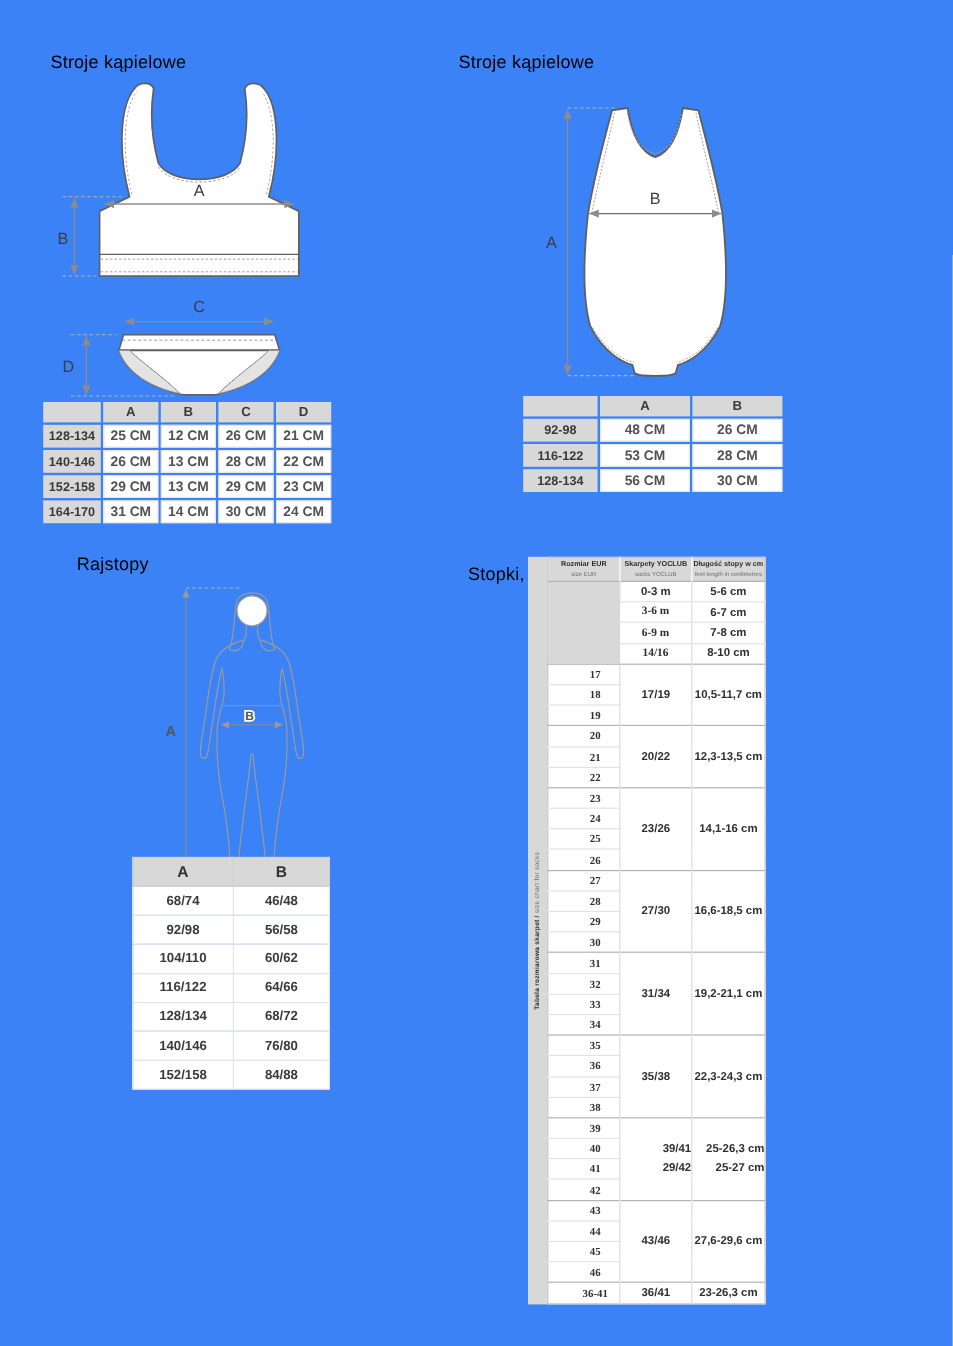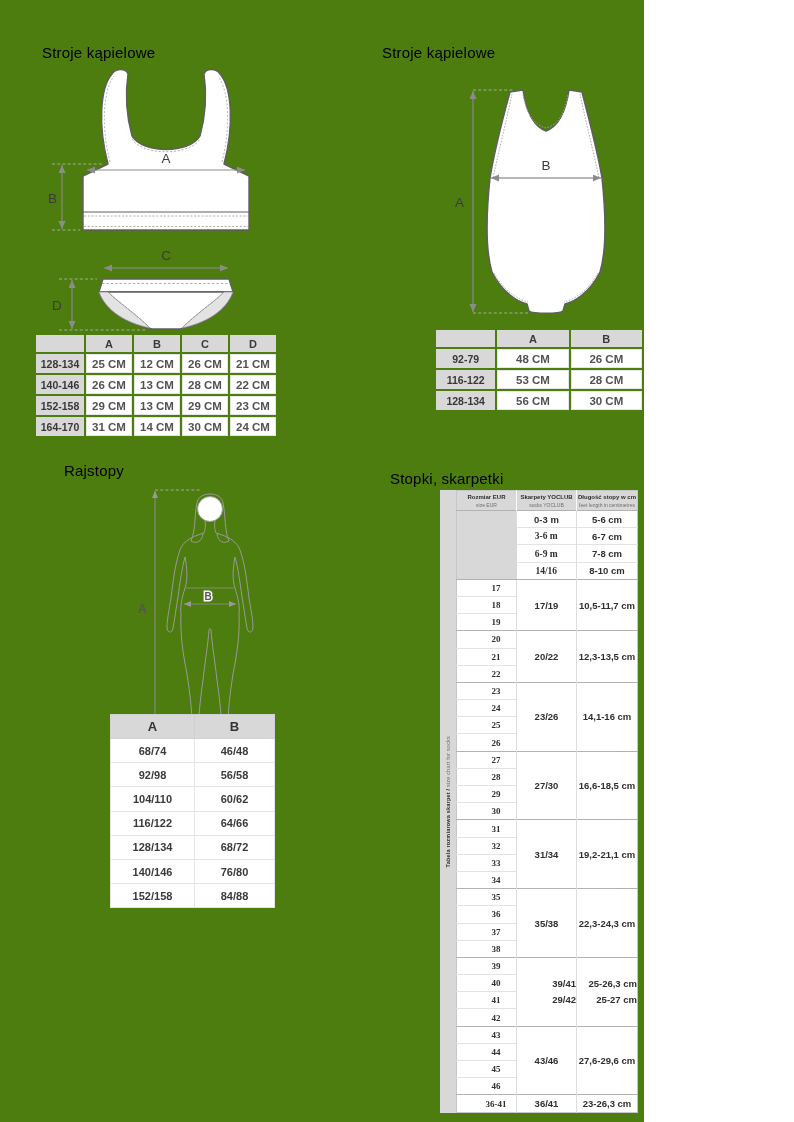--- a/index.html
+++ b/index.html
@@ -1,16 +1,16 @@
 <!DOCTYPE html>
 <html><head>
 <meta charset="utf-8">
 <style>
   html,body{margin:0;padding:0;background:#fff;}
-  .page{position:relative;width:644px;height:1122px;background:#4d7c0f;overflow:hidden;
+  .page{position:relative;width:794px;height:1122px;background:#3b82f6;overflow:hidden;
         font-family:"Liberation Sans",sans-serif;}
   .title{position:absolute;margin:0;font-size:15px;font-weight:400;color:#000;letter-spacing:.2px;}
   #bikini-title{left:42px;top:44px;}
   #onepiece-title{left:382px;top:44px;}
   #tights-title{left:64px;top:462px;}
   #socks-title{left:390px;top:470px;}
   .diag{position:absolute;}
   #bikini-svg{left:46px;top:64px;}
   #onepiece-svg{left:425px;top:66px;}
   #figure-svg{left:118px;top:484px;}
@@ -30,21 +30,21 @@
 
   
   #tights-table{position:absolute;left:110px;top:714px;width:164px;border-collapse:collapse;
                 table-layout:fixed;border:1px solid #dcdcdc;}
   #tights-table th{height:21px;background:#d8d8d8;font-size:13px;font-weight:700;color:#333;
                    border:1px solid #d0d0d0;}
   #tights-table td{height:21.2px;text-align:center;vertical-align:middle;font-size:11px;
                    font-weight:700;color:#3a3a3a;border:1px solid #e4e4e4;background:#fff;}
 
   
-  #socks-wrap{position:absolute;left:440px;top:490px;display:flex;align-items:stretch;}
+  #socks-wrap{position:absolute;left:440px;top:464px;display:flex;align-items:stretch;}
   #socks-strip{width:16px;background:#d8d8d8;display:flex;align-items:center;justify-content:center;}
   #socks-strip .vtext{writing-mode:vertical-rl;transform:rotate(180deg);white-space:nowrap;
                       font-size:5.5px;letter-spacing:.2px;}
   .vtext .pl{font-weight:700;color:#2c2c2c;}
   .vtext .en{font-weight:400;color:#6e6e6e;}
   #socks-table{border-collapse:collapse;table-layout:fixed;width:181px;background:#fff;
                border:1px solid #c6c6c6;}
   #socks-table th{background:#d8d8d8;border-left:1px solid #fbfbfb;padding:3px 1px 2px;vertical-align:middle;}
   #socks-table th:first-child{border-left:none;}
   .hdr-pl{font-size:6px;font-weight:700;color:#2c2c2c;line-height:1.3;text-align:center;}
@@ -216,21 +216,21 @@
       </colgroup>
     <thead>
         <tr>
           <th class="corner"></th>
           <th class="hdr">A</th>
           <th class="hdr">B</th>
         </tr>
       </thead>
       <tbody>
         <tr>
-          <td class="lbl">92-79</td>
+          <td class="lbl">92-98</td>
           <td class="val">48 CM</td>
           <td class="val">26 CM</td>
         </tr>
         <tr>
           <td class="lbl">116-122</td>
           <td class="val">53 CM</td>
           <td class="val">28 CM</td>
         </tr>
         <tr>
           <td class="lbl">128-134</td>

